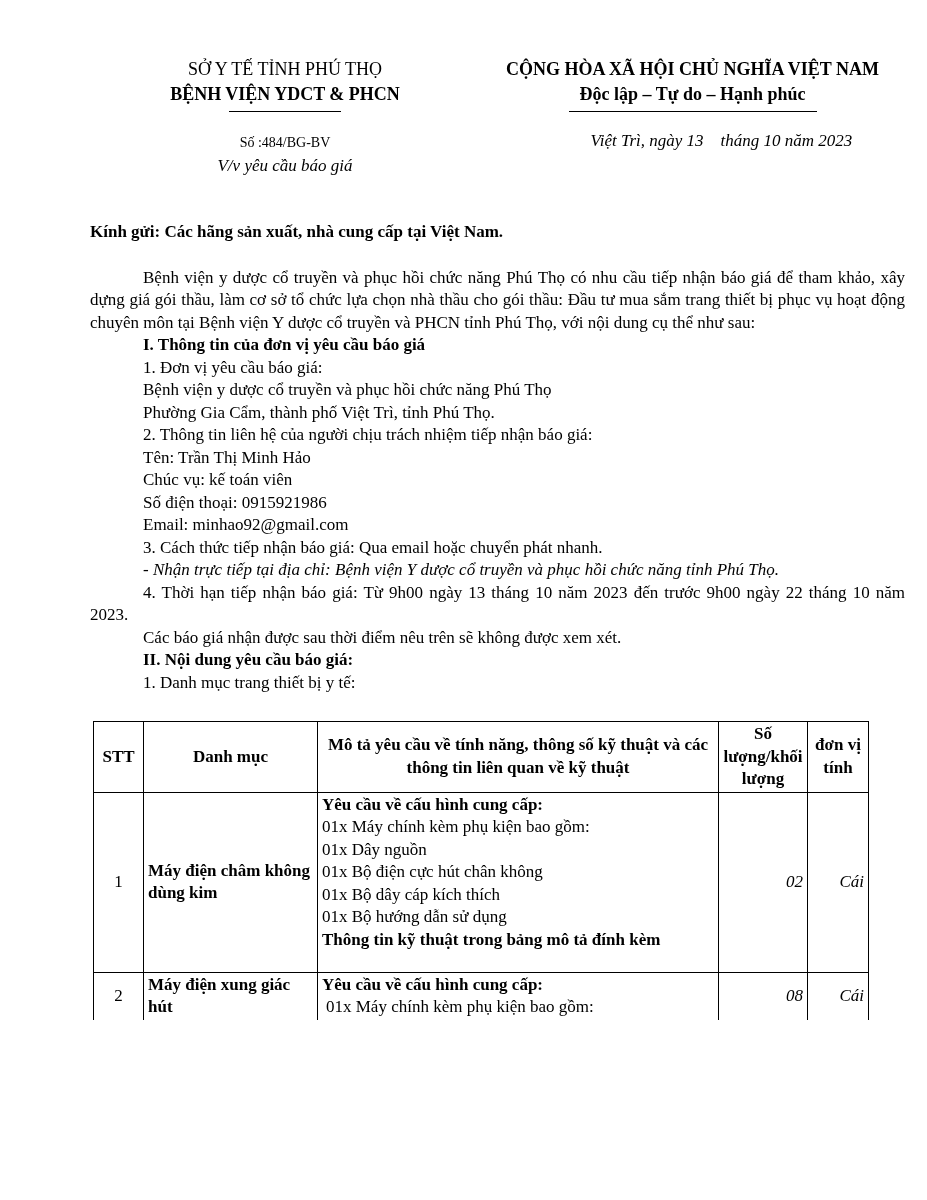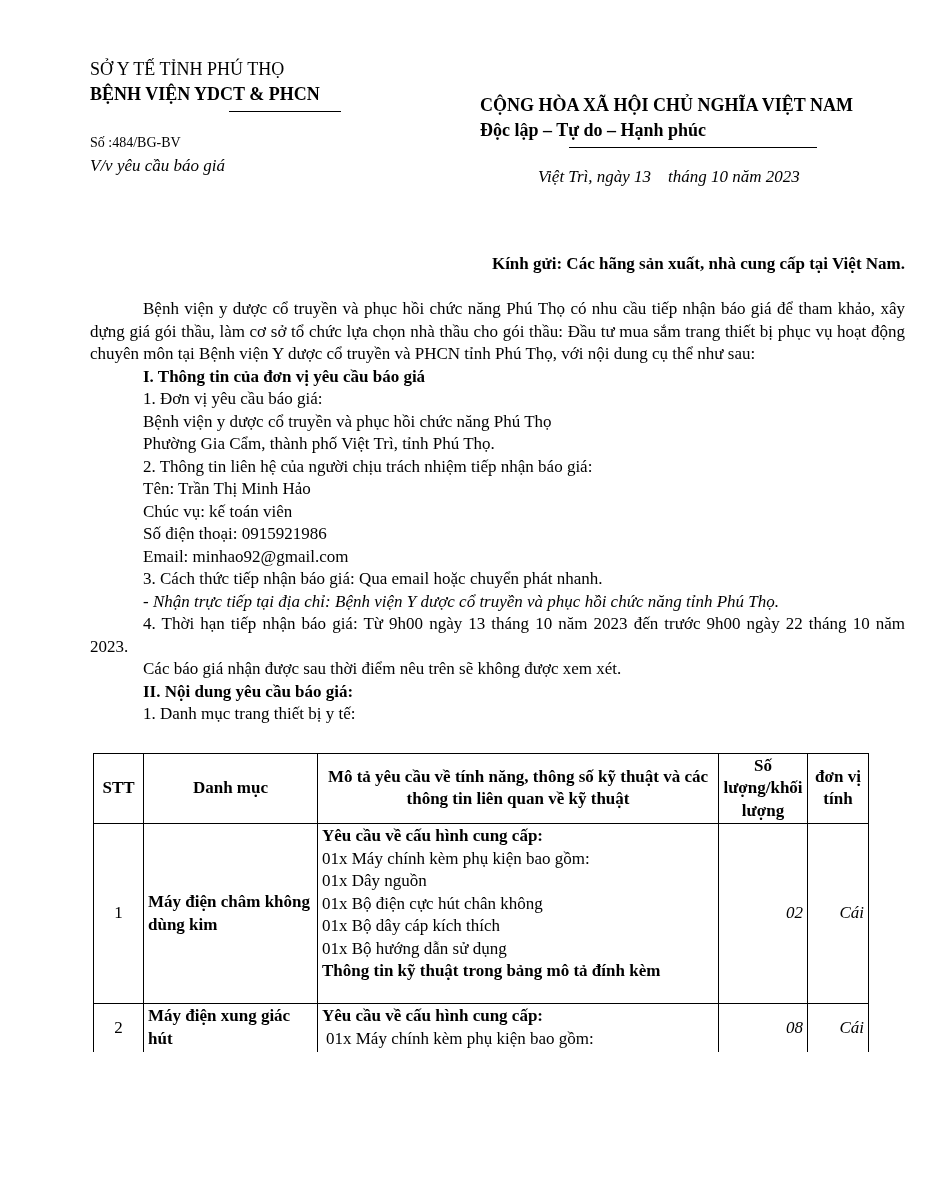--- a/index.html
+++ b/index.html
@@ -12,32 +12,32 @@
     font-size: 17px; line-height: 22.5px;
     position: relative; overflow: hidden;
     margin: 0 auto;
     padding: 57px 22px 0 90px;
   }
   .bold { font-weight: bold; }
   .italic { font-style: italic; }
 
   
   .hdr { display: flex; }
-  .hdr-left  { width: 390px; font-size: 18px; line-height: 25px; }
-  .hdr-right { width: 425px; font-size: 18px; line-height: 25px; margin-top: 36px; }
+  .hdr-left  { width: 390px; text-align: center; font-size: 18px; line-height: 25px; }
+  .hdr-right { width: 425px; text-align: center; font-size: 18px; line-height: 25px; }
   .rule { border: 0; border-top: 1.5px solid #000; height: 0; margin: 4px auto 0; }
   .rule-left  { width: 112px; }
   .rule-right { width: 248px; }
   .doc-no   { margin-top: 20px; font-size: 14px; line-height: 22.5px; }
   .subject  { font-style: italic; font-size: 17px; line-height: 22.5px; }
   .date-line{ margin-top: 18px; font-size: 17px; line-height: 22.5px;
               font-style: italic; white-space: pre; padding-left: 58px; }
 
   
-  .salutation { text-align: right; font-weight: bold; margin-top: 64px; }
+  .salutation { text-align: left; font-weight: bold; margin-top: 44px; }
   .para { text-align: justify; text-indent: 53px; }
   .line { text-indent: 53px; }
 
   
   table.items {
     border-collapse: collapse; table-layout: fixed;
     width: 775px; margin: 27px 0 0 3px;
     font-size: 17px; line-height: 22.5px;
   }
   table.items th, table.items td {

